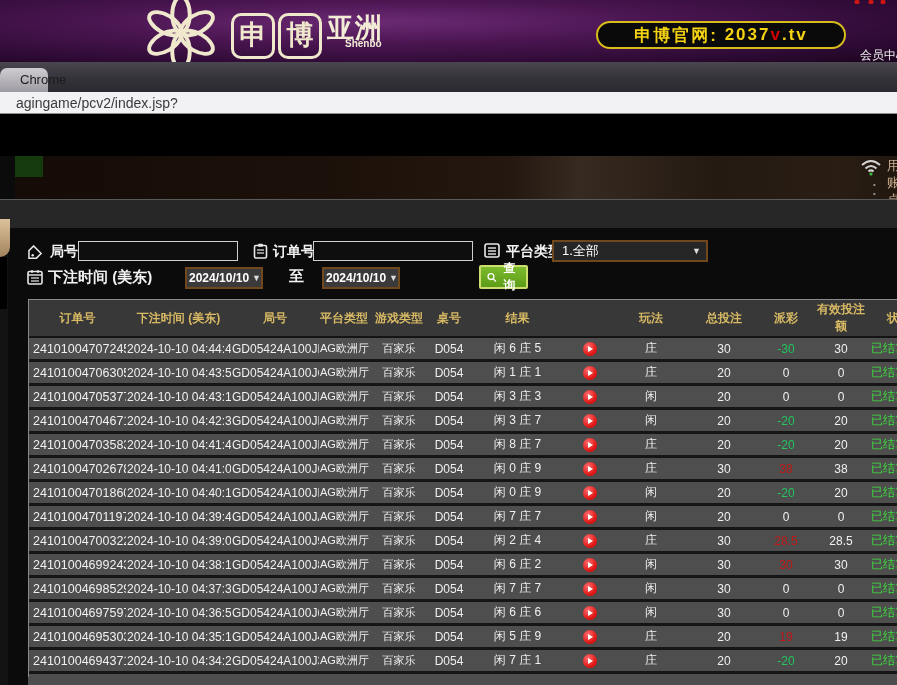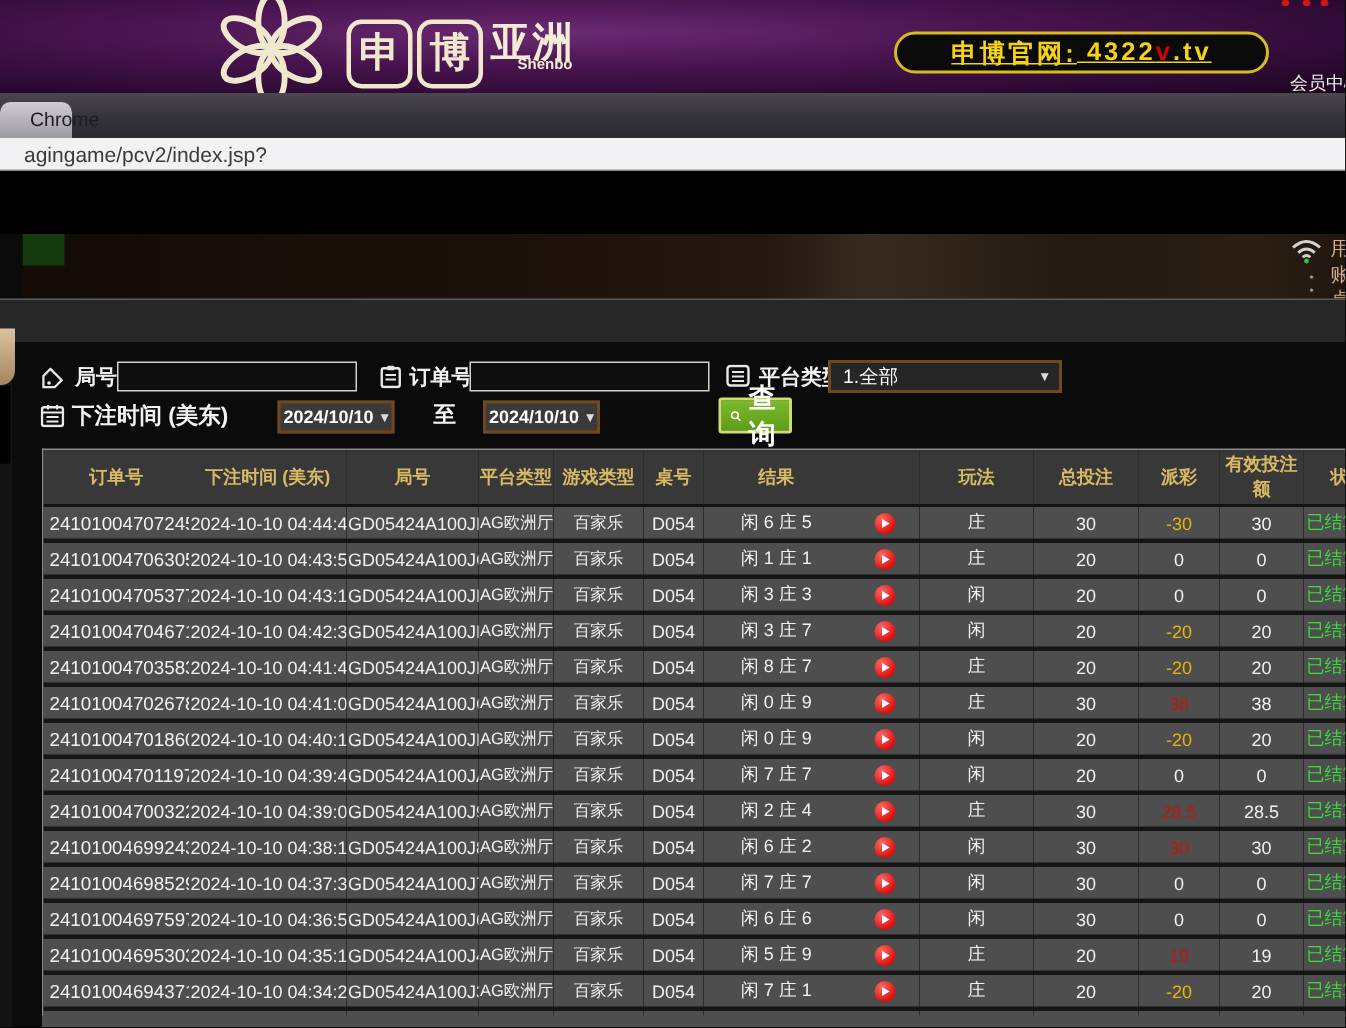--- a/index.html
+++ b/index.html
@@ -10,21 +10,21 @@
   .hdr{position:absolute;left:0;top:0;width:897px;height:62px;
        background:radial-gradient(ellipse at 42% 35%, #6b2a73 0%, #4a1551 38%, #2c0a33 78%, #1d051e 100%);}
   .logo-flower{position:absolute;left:142px;top:-6px;}
   .logo-box{position:absolute;top:13px;width:38px;height:40px;border:3px solid #efe8cc;border-radius:10px;
             color:#efe8cc;font-size:27px;font-weight:bold;text-align:center;line-height:38px;}
   .lb-shen{left:231px;} .lb-bo{left:278px;}
   .logo-region{position:absolute;left:327px;top:10px;color:#f2ecd6;font-size:27px;font-weight:bold;letter-spacing:1px;}
   .logo-sub{position:absolute;left:345px;top:38px;color:#f2ecd6;font-size:10px;font-weight:bold;}
   .official-pill{position:absolute;left:596px;top:21px;width:246px;height:24px;background:#0a0a0a;
                  border:2px solid #d8bc1c;border-radius:15px;display:flex;align-items:center;justify-content:center;
-                 font-size:17px;font-weight:bold;letter-spacing:2px;color:#f5d312;white-space:nowrap;text-decoration:underline;}
+                 font-size:17px;font-weight:bold;letter-spacing:2px;color:#f5d312;white-space:nowrap;}
   .official-pill .vred{color:#d40000;}
   .member-center{position:absolute;left:860px;top:47px;color:#f0f0f0;font-size:12px;white-space:nowrap;}
   .red-frag{position:absolute;right:8px;top:-6px;width:40px;height:10px;
             background:radial-gradient(circle at 20% 80%, #d01515 0 2px, transparent 3px),
                        radial-gradient(circle at 55% 80%, #d01515 0 2px, transparent 3px),
                        radial-gradient(circle at 85% 80%, #d01515 0 2px, transparent 3px);
             filter:blur(.5px);}
 
   
   .chrome-bar{position:absolute;left:0;top:62px;width:897px;height:30px;
@@ -58,35 +58,35 @@
   .form-label{position:absolute;color:#f2f2f2;font-weight:bold;font-size:14px;white-space:nowrap;}
   .txt-input{position:absolute;height:18px;background:#0e0e0e;border:1px solid #cfcfcf;color:#eee;
              font-size:12px;padding:0 4px;box-sizing:content-box;}
   .sel{position:absolute;background:#262626;border:2px solid #71481c;color:#fff;display:flex;
        align-items:center;box-sizing:border-box;cursor:default;}
   .sel .arrow{margin-left:auto;font-size:9px;color:#ddd;padding:0 5px;}
   .date-sel{background:#3a3a3a;font-weight:bold;font-size:12px;justify-content:flex-end;}
   .date-sel .arrow{margin-left:3px;padding:0;}
   .search-btn{position:absolute;left:479px;top:265px;width:49px;height:24px;
               background:linear-gradient(#7cbb2d,#5d9c17);border:2px solid #cddd6e;border-radius:2px;
-              color:#fff;font-weight:bold;font-size:18px;display:flex;align-items:center;justify-content:center;
+              color:#fff;font-weight:bold;font-size:12px;display:flex;align-items:center;justify-content:center;
               gap:2px;box-sizing:border-box;cursor:pointer;}
   .icn{position:absolute;}
 
   
   .tbl-wrap{position:absolute;left:28px;top:299px;width:869px;height:378px;overflow:hidden;
             border-top:1px solid #8a8a8a;border-left:1px solid #8a8a8a;}
   table{border-collapse:collapse;table-layout:fixed;width:900px;}
   th{background:#383838;color:#d8b964;font-size:12px;font-weight:bold;height:19px;border-bottom:2px solid #141414;}
   td{background:#4e4e4e;color:#f0f0f0;font-size:12px;height:19px;text-align:center;
      border-bottom:3px solid #151515;white-space:nowrap;overflow:hidden;}
   td.c1{text-align:left;padding-left:4px;font-size:12.5px;}
   td.c4,td.c5{font-size:11px;}
   td.status{color:#3ddc3d;text-align:left;padding-left:2px;}
-  td.pay.neg{color:#eab308;}
+  td.pay.neg{color:#22c55e;}
   td.pay.pos{color:#c01616;}
   .play{display:inline-block;width:14px;height:14px;border-radius:50%;background:radial-gradient(circle at 35% 30%,#ff6b6b,#dd0f0f 70%);
         position:relative;vertical-align:middle;cursor:pointer;}
   .play .tri{position:absolute;left:5px;top:4px;width:0;height:0;border-left:5px solid #fff;
              border-top:3px solid transparent;border-bottom:3px solid transparent;}
   .bottom-strip{position:absolute;left:28px;top:677px;width:869px;height:8px;background:#4e4e4e;}
 </style>
 </head>
 <body>
 
@@ -101,21 +101,21 @@
         <ellipse cx="40" cy="21" rx="9" ry="18" transform="rotate(180 40 40)"></ellipse>
         <ellipse cx="40" cy="21" rx="9" ry="18" transform="rotate(240 40 40)"></ellipse>
         <ellipse cx="40" cy="21" rx="9" ry="18" transform="rotate(300 40 40)"></ellipse>
       </g>
     </svg>
     <div class="logo-box lb-shen">申</div>
     <div class="logo-box lb-bo">博</div>
     <div class="logo-region">亚洲</div>
     <div class="logo-sub">Shenbo</div>
     <div class="official-pill">
-      <span>申博官网:</span>&nbsp;<span>4322</span><span class="vred">v</span><span>.tv</span>
+      <span>申博官网:</span>&nbsp;<span>2037</span><span class="vred">v</span><span>.tv</span>
     </div>
     <div class="red-frag"></div>
     <div class="member-center">会员中心</div>
   </div>
 
   <div class="chrome-bar">
     <div class="red-blur"></div>
     <div class="tan-blob"></div>
   </div>
   <div class="chrome-tab">Chrome</div>

